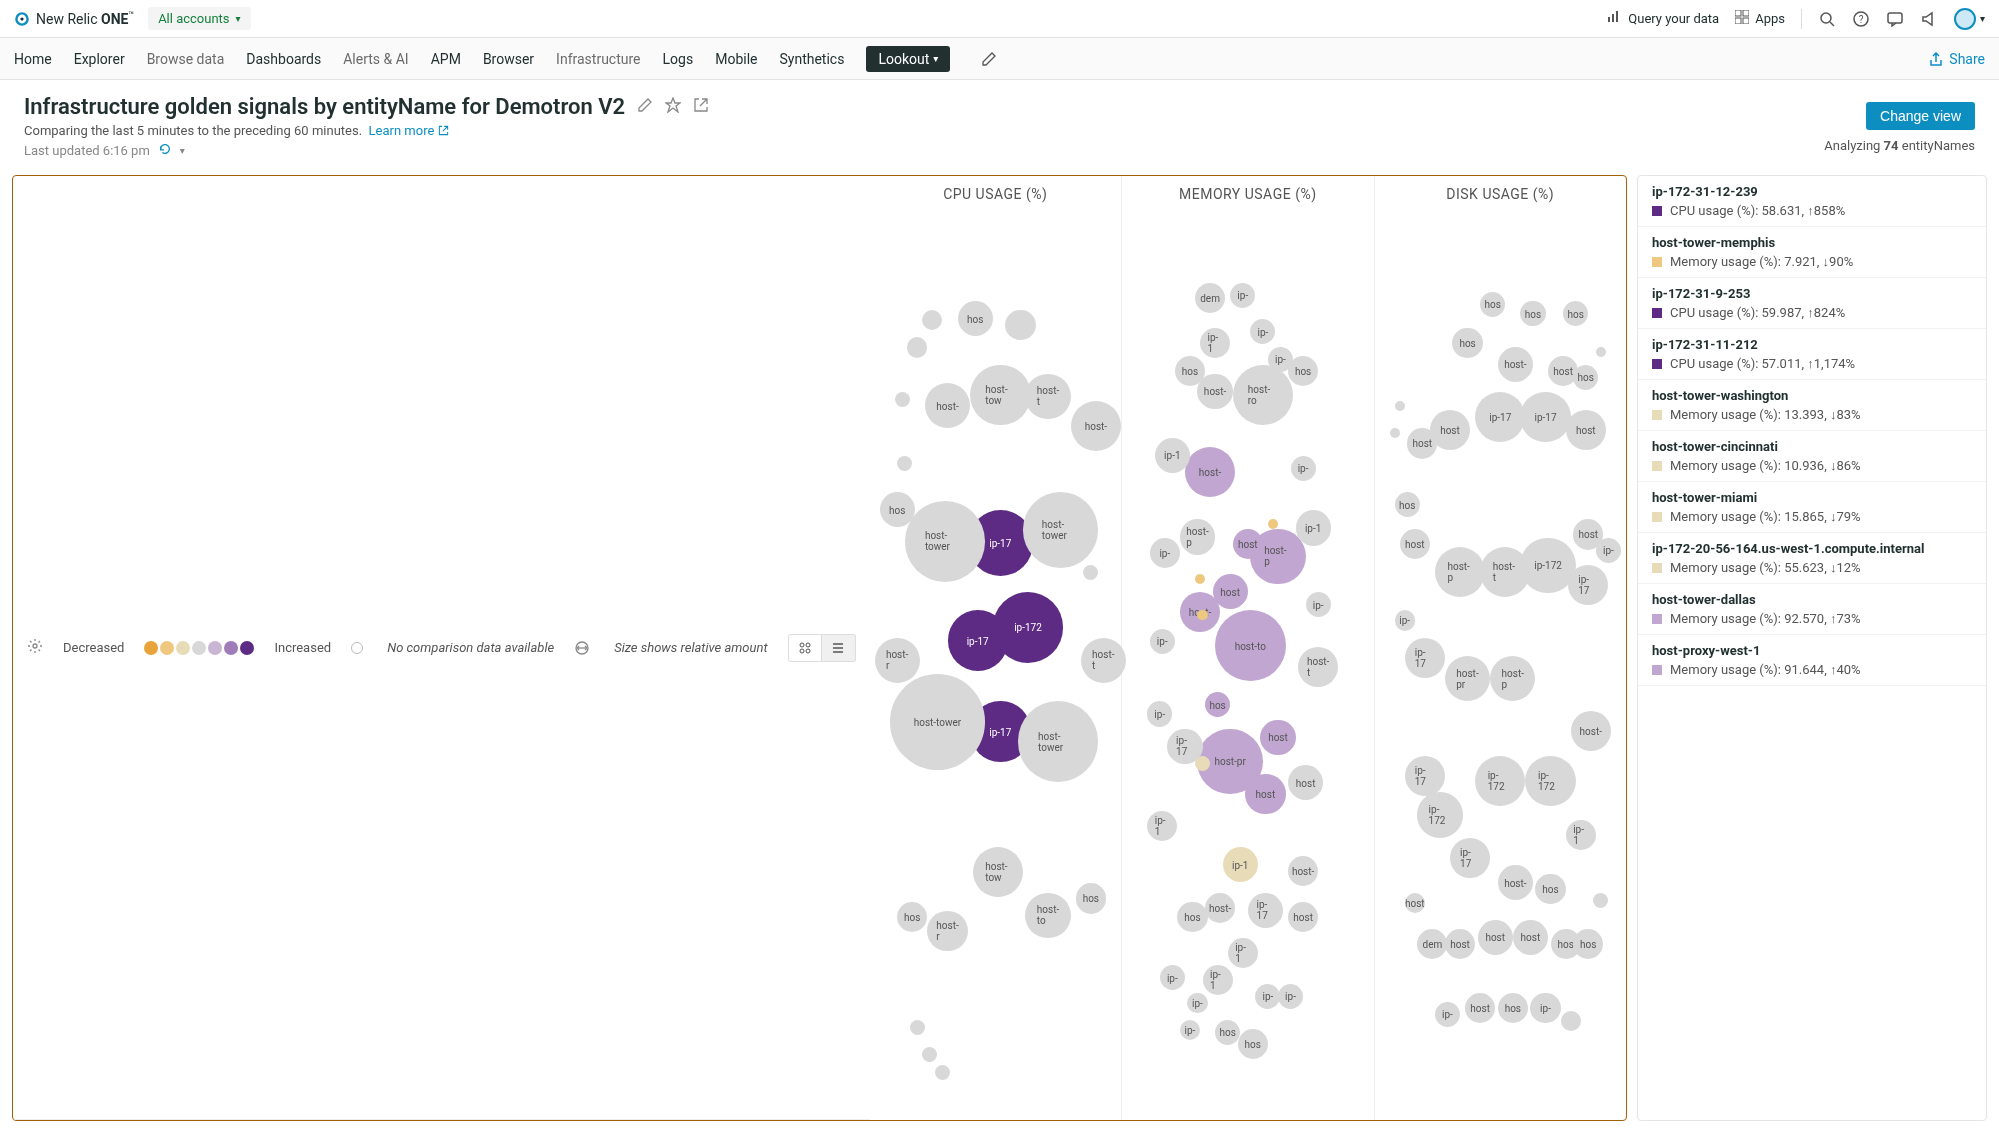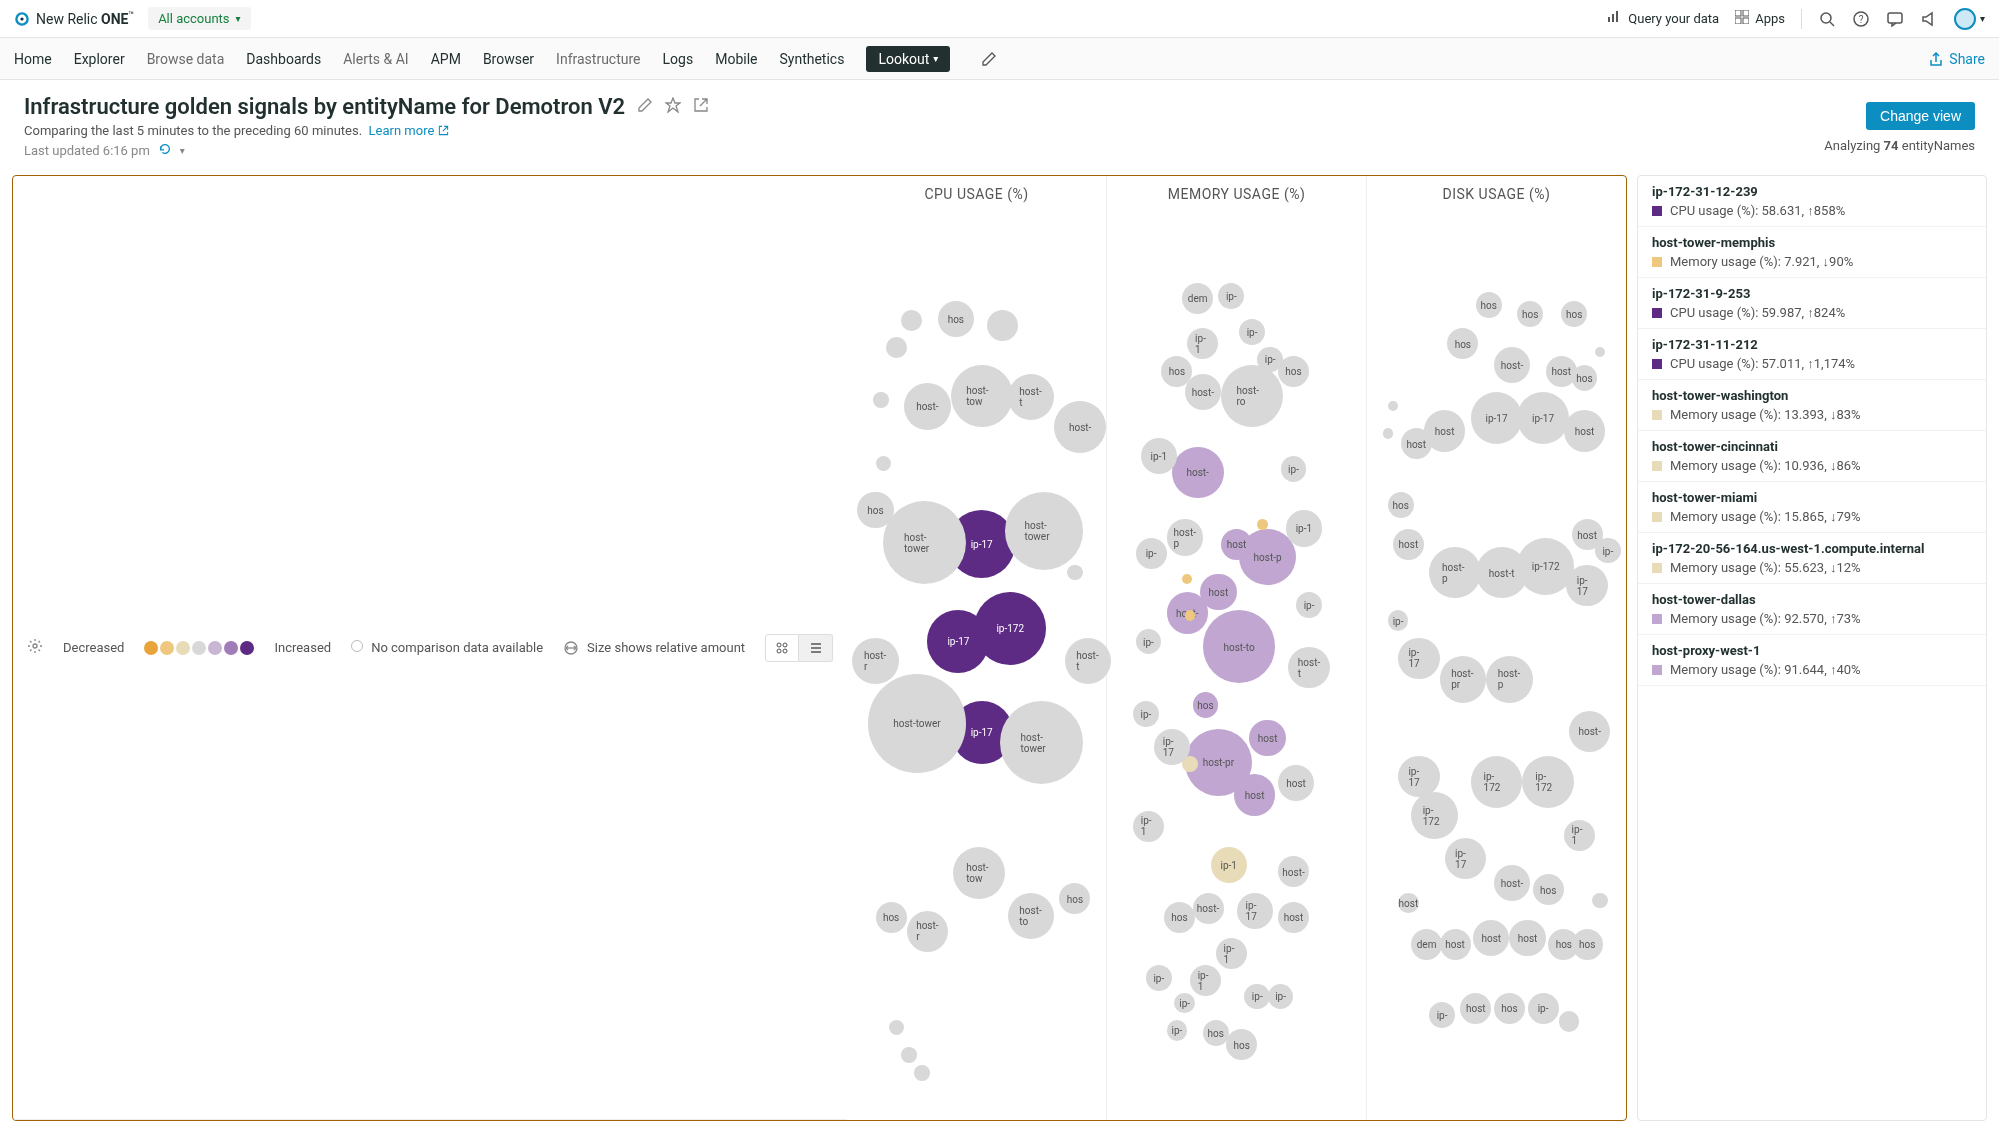--- a/index.html
+++ b/index.html
@@ -30,21 +30,21 @@
 .updated { color: #888; font-size: 13px; margin-top: 4px; display: flex; align-items: center; gap: 8px; }
 .header-right { position: absolute; right: 24px; top: 102px; text-align: right; }
 .change-view { background: #0d8ec1; color: #fff; border: none; border-radius: 3px; padding: 6px 14px; font-size: 14px; cursor: pointer; }
 .analyzing { margin-top: 8px; color: #555; font-size: 13px; }
 .main { display: flex; padding: 10px 12px; gap: 10px; height: calc(100vh - 170px); }
 .left-panel { flex: 1; border: 1px solid #a16207; border-radius: 4px; display: flex; overflow:hidden;}
 .legend-bar { display: flex; align-items: center; gap: 20px; padding: 10px 14px; border-bottom: 1px solid #eee; font-size: 13px; color: #555; }
 .gear { color: #888; cursor: pointer; }
 .dots { display: flex; gap: 2px; align-items:center;}
 .dot { width: 14px; height: 14px; border-radius: 50%; }
-.legend-item { display:flex; gap:8px;}
+.legend-item { display:flex; align-items:center; gap:24px;font-style:italic;}
 .view-toggles { margin-left:auto; display:flex; gap:0;}
 .vt { width:34px; height:28px; border:1px solid #ddd; display:flex; align-items:center; justify-content:center; cursor:pointer; background:#fff;}
 .vt.active { background:#f0f0f0; }
 .vt:first-child { border-radius:3px 0 0 3px; }
 .vt:last-child { border-radius:0 3px 3px 0; border-left:none;}
 .charts { flex:1; display:flex; }
 .chart-col { flex:1; border-right:1px solid #eee; display:flex; flex-direction:column; align-items:center; padding-top:10px;}
 .chart-col:last-child { border-right:none; }
 .chart-title { font-size:14px; font-weight:400; letter-spacing:0.5px; color:#555; margin-bottom:8px;}
 .bubble-wrap { flex:1; position:relative; width:100%; }

